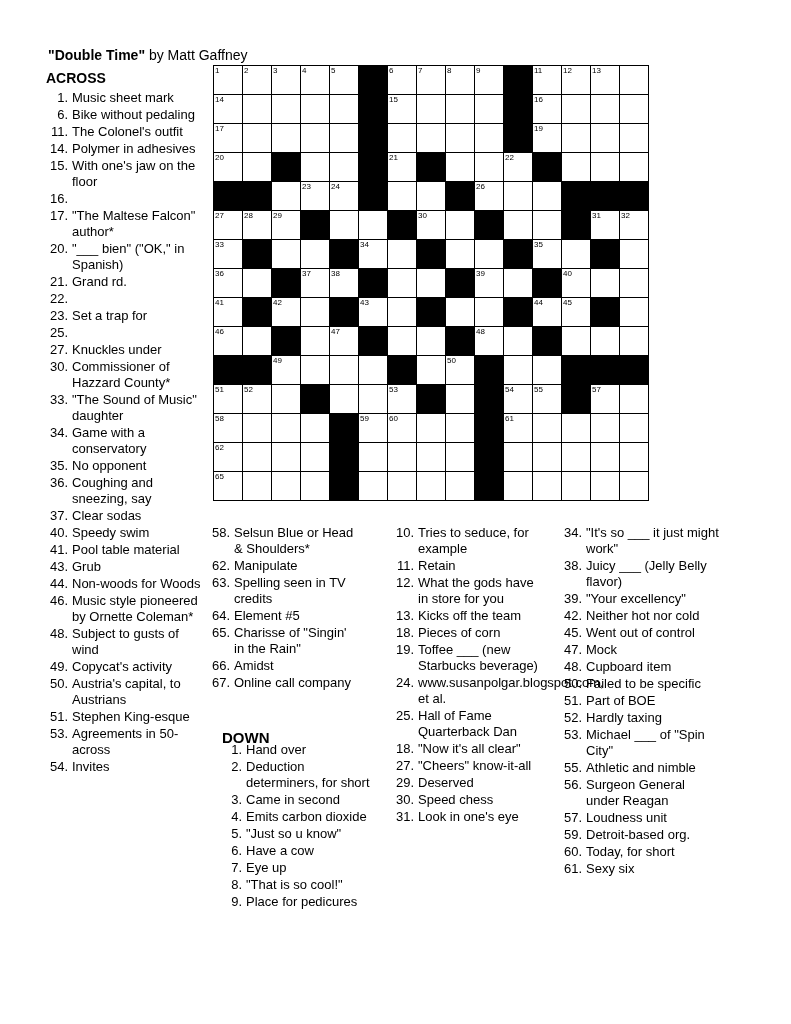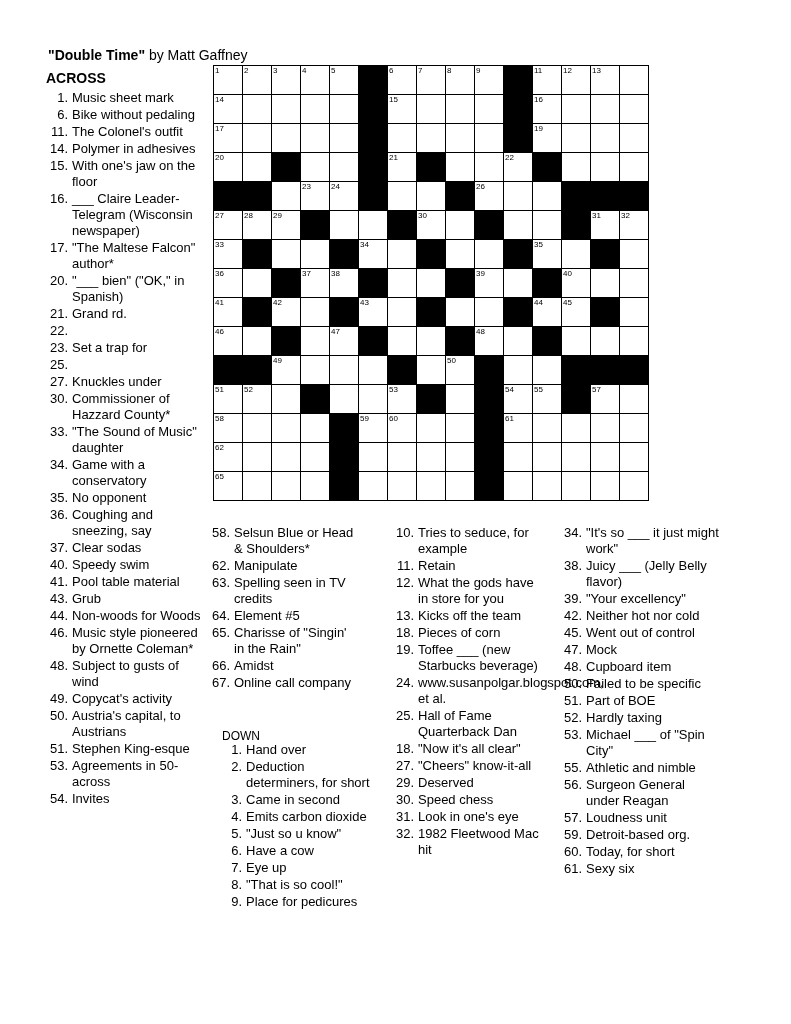--- a/index.html
+++ b/index.html
@@ -40,22 +40,22 @@
     position: absolute;
     left: 46px;
     top: 70px;
     font-size: 14px;
     font-weight: bold;
   }
   .down-heading {
     position: absolute;
     left: 222px;
     top: 729px;
-    font-size: 12px;
-    font-weight: normal;
+    font-size: 15px;
+    font-weight: bold;
   }
   
   #grid {
     position: absolute;
     left: 213px;
     top: 65px;
     border-collapse: collapse;
     border: 1px solid #000;
   }
   #grid td {
@@ -515,21 +515,20 @@
         <li class="clue">
           <span class="cnum">14.</span>
           <span class="ctext">Polymer in adhesives</span>
         </li>
         <li class="clue">
           <span class="cnum">15.</span>
           <span class="ctext">With one's jaw on the floor</span>
         </li>
         <li class="clue">
           <span class="cnum">16.</span>
-          <span class="ctext">___ Claire Leader-Telegram (Wisconsin newspaper)</span>
         </li>
         <li class="clue">
           <span class="cnum">17.</span>
           <span class="ctext">"The Maltese Falcon" author*</span>
         </li>
         <li class="clue">
           <span class="cnum">20.</span>
           <span class="ctext">"___ bien" ("OK," in Spanish)</span>
         </li>
         <li class="clue">
@@ -744,24 +743,20 @@
           <span class="ctext">Deserved</span>
         </li>
         <li class="clue">
           <span class="cnum">30.</span>
           <span class="ctext">Speed chess</span>
         </li>
         <li class="clue">
           <span class="cnum">31.</span>
           <span class="ctext">Look in one's eye</span>
         </li>
-        <li class="clue">
-          <span class="cnum">32.</span>
-          <span class="ctext">1982 Fleetwood Mac hit</span>
-        </li>
       </ol>
   </div>
 
   <div class="clue-col" id="col-4">
     <ol id="list-down-3">
         <li class="clue">
           <span class="cnum">34.</span>
           <span class="ctext">"It's so ___ it just might work"</span>
         </li>
         <li class="clue">

